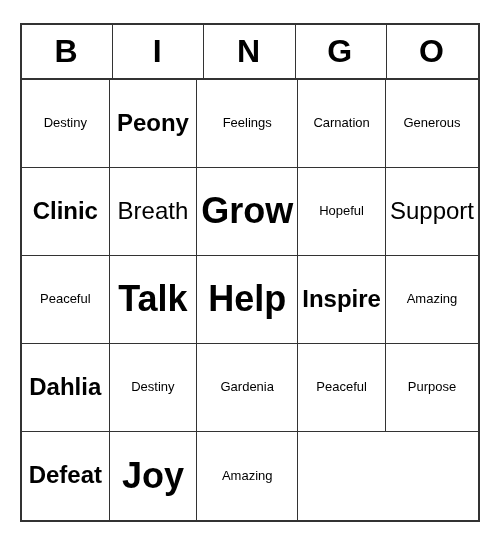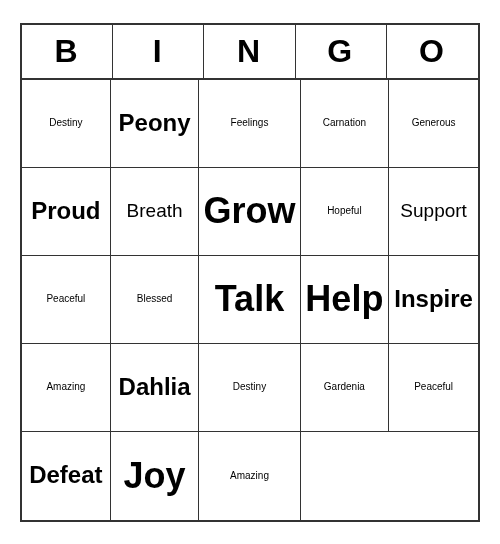--- a/index.html
+++ b/index.html
@@ -65,25 +65,25 @@
     .bingo-cell:nth-child(n+21) {
       border-bottom: none;
     }
 
     .bingo-cell span {
       display: block;
       line-height: 1.2;
     }
 
     .size-small {
-      font-size: 10px;
+      font-size: 13px;
     }
 
     .size-medium {
-      font-size: 19px;
+      font-size: 24px;
     }
 
     .size-large {
       font-size: 24px;
       font-weight: bold;
     }
 
     .size-xlarge {
       font-size: 36px;
       font-weight: bold;
@@ -110,39 +110,36 @@
       <div class="bingo-cell">
         <span class="size-small">Feelings</span>
       </div>
       <div class="bingo-cell">
         <span class="size-small">Carnation</span>
       </div>
       <div class="bingo-cell">
         <span class="size-small">Generous</span>
       </div>
       <div class="bingo-cell">
-        <span class="size-large">Proud</span>
+        <span class="size-large">Clinic</span>
       </div>
       <div class="bingo-cell">
         <span class="size-medium">Breath</span>
       </div>
       <div class="bingo-cell">
         <span class="size-xlarge">Grow</span>
       </div>
       <div class="bingo-cell">
         <span class="size-small">Hopeful</span>
       </div>
       <div class="bingo-cell">
         <span class="size-medium">Support</span>
       </div>
       <div class="bingo-cell">
         <span class="size-small">Peaceful</span>
-      </div>
-      <div class="bingo-cell">
-        <span class="size-small">Blessed</span>
       </div>
       <div class="bingo-cell">
         <span class="size-xlarge">Talk</span>
       </div>
       <div class="bingo-cell">
         <span class="size-xlarge">Help</span>
       </div>
       <div class="bingo-cell">
         <span class="size-large">Inspire</span>
       </div>
@@ -155,20 +152,23 @@
       <div class="bingo-cell">
         <span class="size-small">Destiny</span>
       </div>
       <div class="bingo-cell">
         <span class="size-small">Gardenia</span>
       </div>
       <div class="bingo-cell">
         <span class="size-small">Peaceful</span>
       </div>
       <div class="bingo-cell">
+        <span class="size-small">Purpose</span>
+      </div>
+      <div class="bingo-cell">
         <span class="size-large">Defeat</span>
       </div>
       <div class="bingo-cell">
         <span class="size-xlarge">Joy</span>
       </div>
       <div class="bingo-cell">
         <span class="size-small">Amazing</span>
       </div>
     </div>
 </div>

